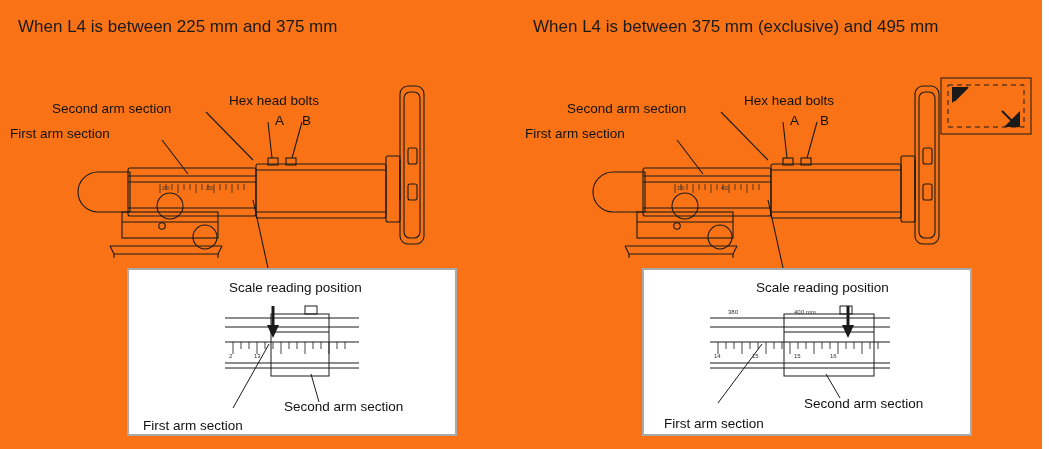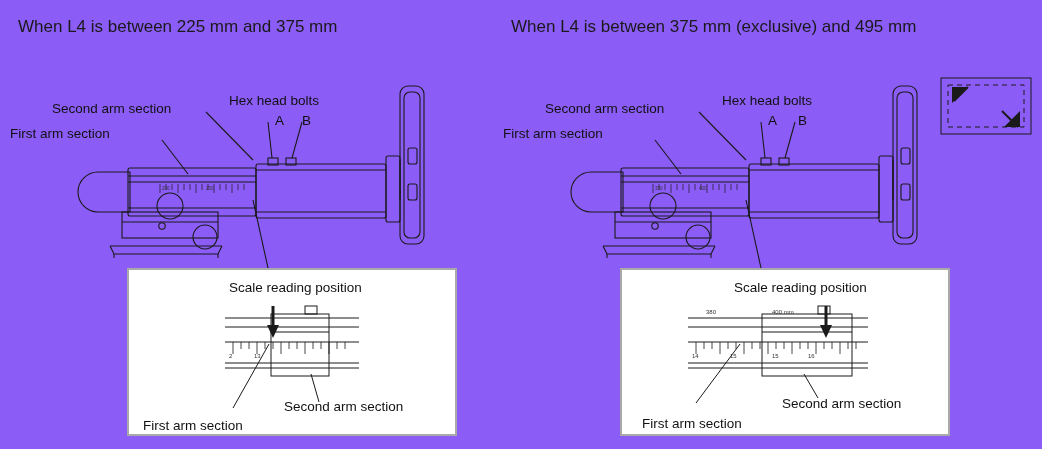--- a/index.html
+++ b/index.html
@@ -9,30 +9,30 @@
   }
   body {
     font-family: "Liberation Sans", sans-serif;
     color: #000000;
   }
   #page {
     position: relative;
     width: 1042px;
     height: 449px;
     overflow: hidden;
-    background: #8b5cf6;
+    background: #f97316;
   }
   .panel {
     position: absolute;
     top: 0;
     width: 500px;
     height: 449px;
   }
   #panel-left { left: 10px; }
-  #panel-right { left: 503px; }
+  #panel-right { left: 525px; }
 
   .heading {
     position: absolute;
     left: 8px;
     top: 14px;
     width: 470px;
     font-size: 17px;
     line-height: 26px;
     color: #1a1a1a;
   }

